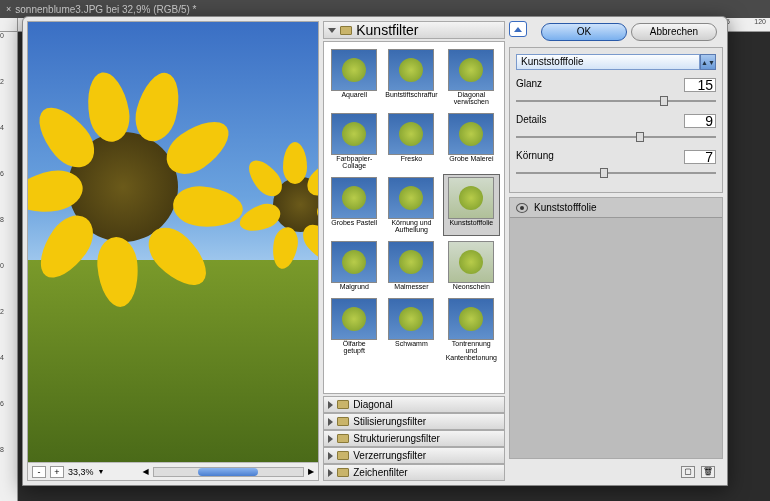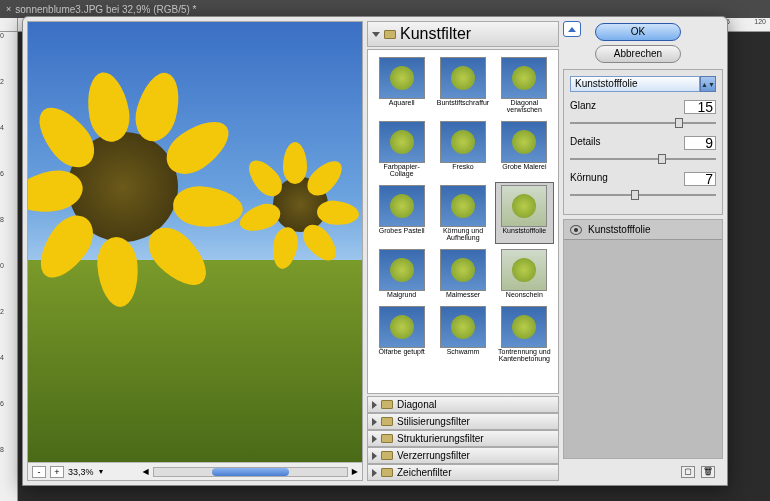--- a/index.html
+++ b/index.html
@@ -19,34 +19,34 @@
   .sky { position:absolute; inset:0; background: linear-gradient(#3a6fc4,#6ba3df 40%,#a0c8ed 55%); }
   .field { position:absolute; left:0; right:0; top:54%; bottom:0; background: linear-gradient(#7a9a2a,#4a6a18); }
   .sunflower { position:absolute; border-radius:50%; }
   .sf-center { background: radial-gradient(#6b5a1a,#3a2f0d); }
   .petal { position:absolute; background:#f4c80a; border-radius:50% 50% 50% 50% / 60% 60% 40% 40%; }
   .preview-footer { height:18px; display:flex; align-items:center; border-top:1px solid #bbb; font-size:9px; padding:0 4px; gap:4px; background:#eee;}
   .zoom-btn { width:14px; height:12px; border:1px solid #999; background:#fff; font-size:9px; line-height:10px; text-align:center;}
   .scrollbar-h { flex:1; height:10px; background:#ddd; border:1px solid #aaa; position:relative;}
   .scrollbar-h .thumb{ position:absolute; left:30%; width:40%; top:0; bottom:0; background:linear-gradient(#8ab4f0,#4a7ed0); border-radius:4px;}
   .middle-pane { width:192px; display:flex; flex-direction:column; gap:2px;}
-  .cat-header { height:18px; background:linear-gradient(#f4f4f4,#d8d8d8); border:1px solid #aaa; display:flex; align-items:center; font-size:16px; padding:12px 4px; gap:4px;}
+  .cat-header { height:18px; background:linear-gradient(#f4f4f4,#d8d8d8); border:1px solid #aaa; display:flex; align-items:center; font-size:14px; padding:4px 4px; gap:4px;}
   .tri { width:0;height:0;border-left:4px solid transparent;border-right:4px solid transparent;border-top:5px solid #555; }
   .tri-right { width:0;height:0;border-top:4px solid transparent;border-bottom:4px solid transparent;border-left:5px solid #555;}
   .folder-icon { width:12px; height:9px; background:#c9b46a; border:1px solid #8a7a3a; border-radius:1px;}
   .thumb-grid { flex:1; border:1px solid #aaa; background:#fff; padding:4px; overflow-y:auto;}
   .thumb-grid-inner { display:grid; grid-template-columns: repeat(3, 1fr); gap:2px 2px;}
   .fthumb { display:flex; flex-direction:column; align-items:center; font-size:7px; text-align:center; padding:2px; border:1px solid transparent;}
   .fthumb.selected { border:1px solid #666; background:#d0d0d0;}
   .fthumb .timg { width:46px; height:42px; background:linear-gradient(#3a6bb0,#6090cc); border:1px solid #888; position:relative; overflow:hidden;}
   .fthumb.light .timg { background:linear-gradient(#d0daca,#b0c099);}
   .apple { position:absolute; left:50%; top:50%; width:24px; height:24px; transform:translate(-50%,-50%); background:radial-gradient(#b8cc4a,#7a9a2a); border-radius:50%;}
   .cat-row { height:17px; background:linear-gradient(#f4f4f4,#d8d8d8); border:1px solid #aaa; display:flex; align-items:center; font-size:10px; padding:0 4px; gap:4px;}
   .right-pane { flex:1; display:flex; flex-direction:column; gap:4px;}
-  .btn-col { display:flex; flex-direction:column; align-items:center; gap:4px; padding:2px 6px;}
+  .btn-col { display:flex; flex-direction:row; align-items:center; gap:4px; padding:2px 6px;}
   .btn-row { display:flex; gap:8px; align-items:flex-start;}
   .collapse-btn { width:18px; height:16px; border:1px solid #3a6cc0; border-radius:3px; background:#fff; display:flex; align-items:center; justify-content:center;}
   .collapse-btn .tri-up { width:0;height:0;border-left:4px solid transparent;border-right:4px solid transparent;border-bottom:5px solid #3a6cc0;}
   .aqua-btn { width:86px; height:18px; border-radius:9px; font-size:10px; text-align:center; line-height:16px; border:1px solid #2a5aa8; background:linear-gradient(#cde2fb,#7ab0ee);}
   .aqua-btn.gray { border:1px solid #888; background:linear-gradient(#f6f6f6,#d0d0d0);}
   .params { border:1px solid #aaa; background:#e4e4e4; padding:6px; font-size:10px;}
   .param-select { display:flex; margin-bottom:8px;}
   .param-select .sel { flex:1; height:16px; background:linear-gradient(#fbfdff,#d4e4f7); border:1px solid #7a9acc; font-size:10px; padding:0 4px; line-height:14px;}
   .param-select .arrow { width:16px; height:16px; background:linear-gradient(#a8c8f0,#6a9ad8); border:1px solid #5a7ab0; display:flex;align-items:center;justify-content:center;}
   .prow { display:flex; align-items:flex-start; margin-bottom:2px;}

